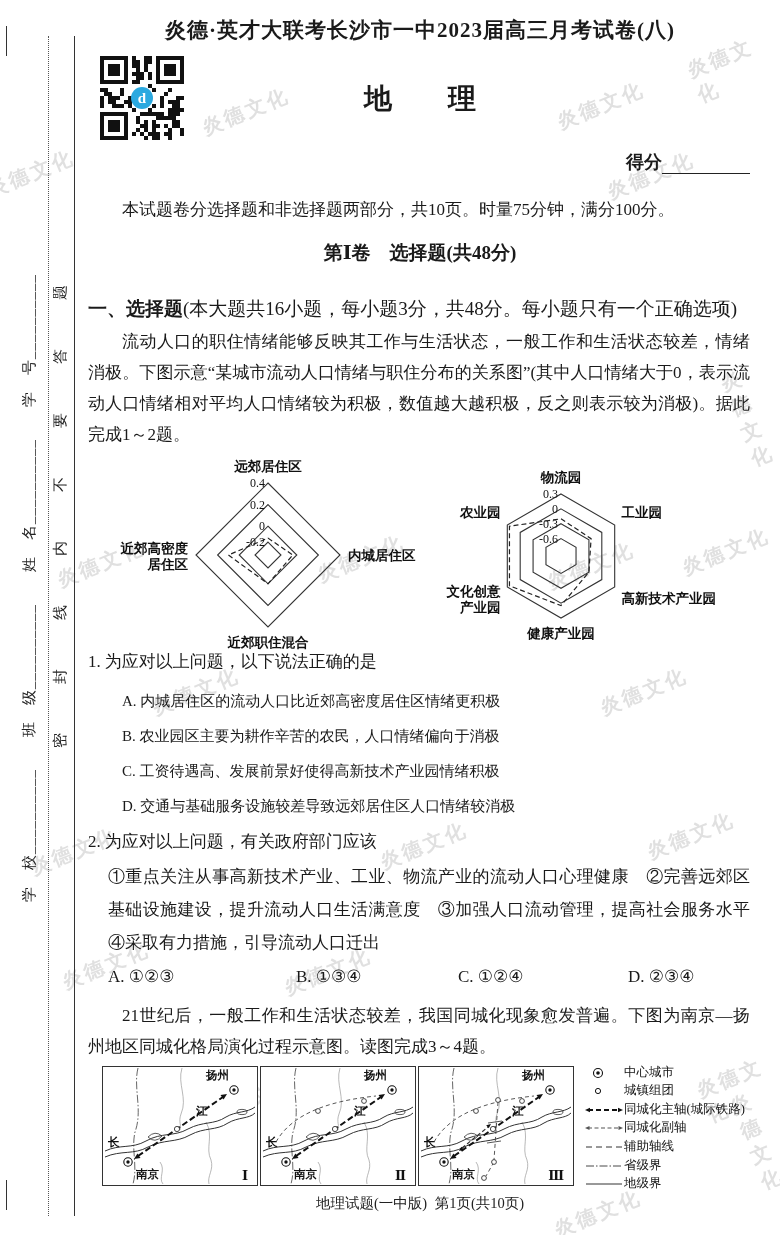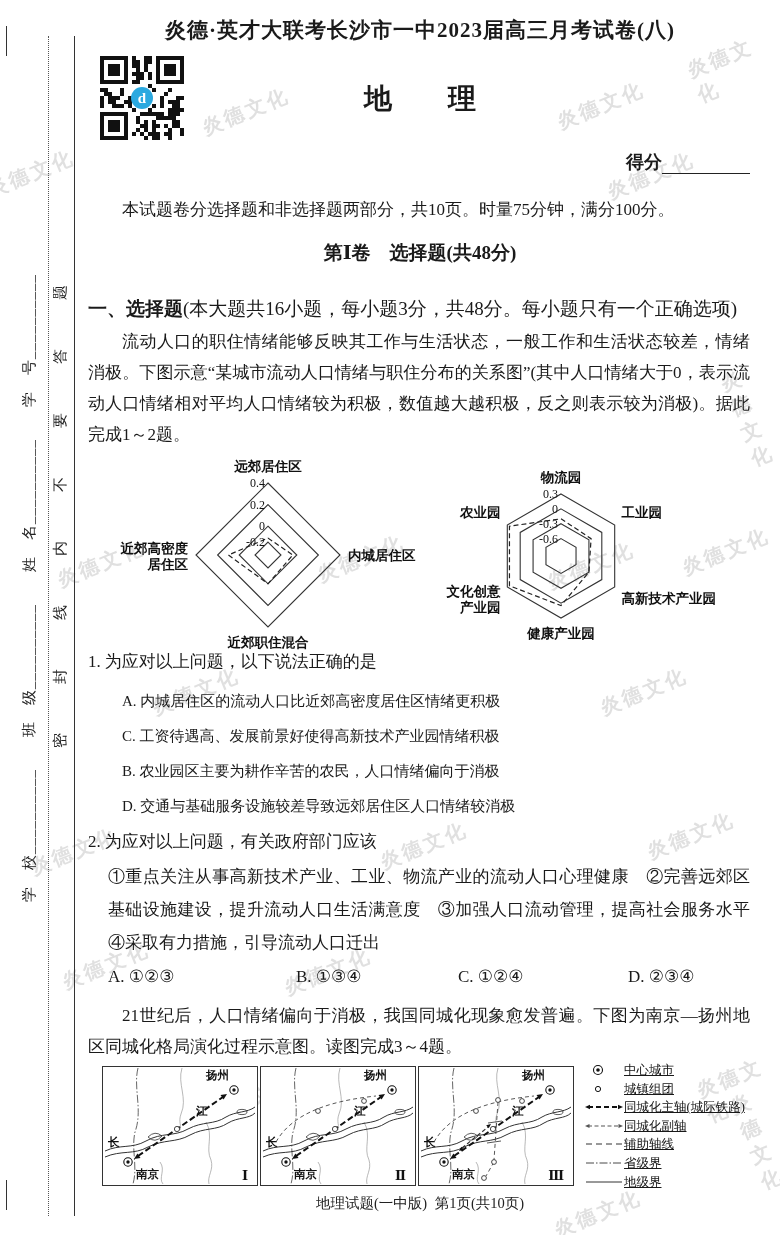--- a/index.html
+++ b/index.html
@@ -26,21 +26,21 @@
   .statements{left:108px;width:642px;font-size:17px;line-height:33px;text-align:justify;}
   .opt-row{left:108px;width:642px;height:22px;font-size:17px;}
   .opt-row span{position:absolute;top:0;}
   .footer{top:1194px;left:90px;width:660px;text-align:center;font-size:14.5px;color:#222;}
   .footer span{margin:0 2px;}
   .vline-dotted{position:absolute;left:48px;top:36px;height:1180px;border-left:1.5px dotted #555;}
   .vline-solid{position:absolute;left:74px;top:36px;height:1180px;border-left:1.2px solid #333;}
   .corner-tick{position:absolute;left:6px;width:0;border-left:1.5px solid #333;height:30px;}
   svg text{font-family:"Liberation Serif","DejaVu Serif",serif;}
   .legend{position:absolute;left:584px;top:1062px;width:190px;}
-  .legend-row{display:flex;align-items:flex-start;height:18.6px;text-decoration:underline;}
+  .legend-row{display:flex;align-items:flex-end;height:18.6px;}
   .legend-row .sym{width:40px;flex:0 0 40px;}
   .legend-row .lab{font-size:12.5px;color:#111;white-space:nowrap;}
 </style>
 </head>
 <body>
 
 <div class="page">
 
   <div class="abs" id="wm-layer" style="left:0;top:0;width:780px;height:1235px;">
       <span class="wm" style="left: 200px; top: 98px; color: rgb(204, 204, 204);">炎德文化</span>
@@ -239,37 +239,37 @@
       <text x="140" y="182" text-anchor="middle" font-size="13.5" fill="#111" font-weight="600"><tspan x="140" dy="0">健康产业园</tspan></text>
       <text x="79.37822173508928" y="140" text-anchor="end" font-size="13.5" fill="#111" font-weight="600"><tspan x="79.37822173508928" dy="0">文化创意</tspan><tspan x="79.37822173508928" dy="16">产业园</tspan></text>
       <text x="79.3782217350893" y="61" text-anchor="end" font-size="13.5" fill="#111" font-weight="600"><tspan x="79.3782217350893" dy="0">农业园</tspan></text>
     </svg>
 
   <div class="abs q-stem" style="top:650px;">
     <span class="q-num">1.</span><span>为应对以上问题，以下说法正确的是</span>
   </div>
   <div class="abs options-block" style="top:684px;">
     <div>A. 内城居住区的流动人口比近郊高密度居住区情绪更积极</div>
+    <div>B. 农业园区主要为耕作辛苦的农民，人口情绪偏向于消极</div>
     <div>C. 工资待遇高、发展前景好使得高新技术产业园情绪积极</div>
-    <div>B. 农业园区主要为耕作辛苦的农民，人口情绪偏向于消极</div>
     <div>D. 交通与基础服务设施较差导致远郊居住区人口情绪较消极</div>
   </div>
 
   <div class="abs q-stem" style="top:830px;">
     <span class="q-num">2.</span><span>为应对以上问题，有关政府部门应该</span>
   </div>
   <div class="abs statements" style="top:860px;">①重点关注从事高新技术产业、工业、物流产业的流动人口心理健康　②完善远郊区基础设施建设，提升流动人口生活满意度　③加强人口流动管理，提高社会服务水平　④采取有力措施，引导流动人口迁出</div>
   <div class="abs opt-row" style="top:966px;">
     <span style="left:0;">A. ①②③</span>
     <span style="left:188px;">B. ①③④</span>
     <span style="left:350px;">C. ①②④</span>
     <span style="left:520px;">D. ②③④</span>
   </div>
 
-  <div class="abs passage" style="top:1000px;">21世纪后，人口情绪偏向于消极，我国同城化现象愈发普遍。下图为南京—扬州地区同城化格局演化过程示意图。读图完成3～4题。</div>
+  <div class="abs passage" style="top:1000px;">21世纪后，一般工作和生活状态较差，我国同城化现象愈发普遍。下图为南京—扬州地区同城化格局演化过程示意图。读图完成3～4题。</div>
 
   <svg class="abs map-panel" style="left:102px;top:1066px;" width="156" height="120" viewBox="0 0 156 120">
       <rect x="0.5" y="0.5" width="155" height="119" fill="#fff" stroke="#333" stroke-width="1"></rect>
       <path d="M36,2 C31,22 41,44 33,66 C29,84 36,100 31,118" fill="none" stroke="#555" stroke-width="0.9" stroke-dasharray="8 2 1.5 2"></path>
       <path d="M80,2 C75,18 86,32 79,48 C76,56 80,60 78,64" fill="none" stroke="#999" stroke-width="0.7"></path>
       <path d="M104,56 C112,70 103,82 109,94 C112,104 105,110 107,118" fill="none" stroke="#999" stroke-width="0.7"></path>
       <path d="M58,96 C64,104 56,112 61,118" fill="none" stroke="#999" stroke-width="0.7"></path>
       <path d="M3,85 C18,78 30,83 44,75 C60,66 72,71 86,63 C101,55 112,59 124,51 C134,45 145,47 153,41" fill="none" stroke="#333" stroke-width="1"></path>
       <path d="M3,91 C19,84 32,89 46,81 C62,73 74,77 88,69 C103,61 114,65 126,57 C136,51 147,53 153,47" fill="none" stroke="#333" stroke-width="1"></path>
       <path d="M46,71 q7,-7 14,-1 q-7,8 -14,1 Z" fill="none" stroke="#333" stroke-width="0.8"></path>

